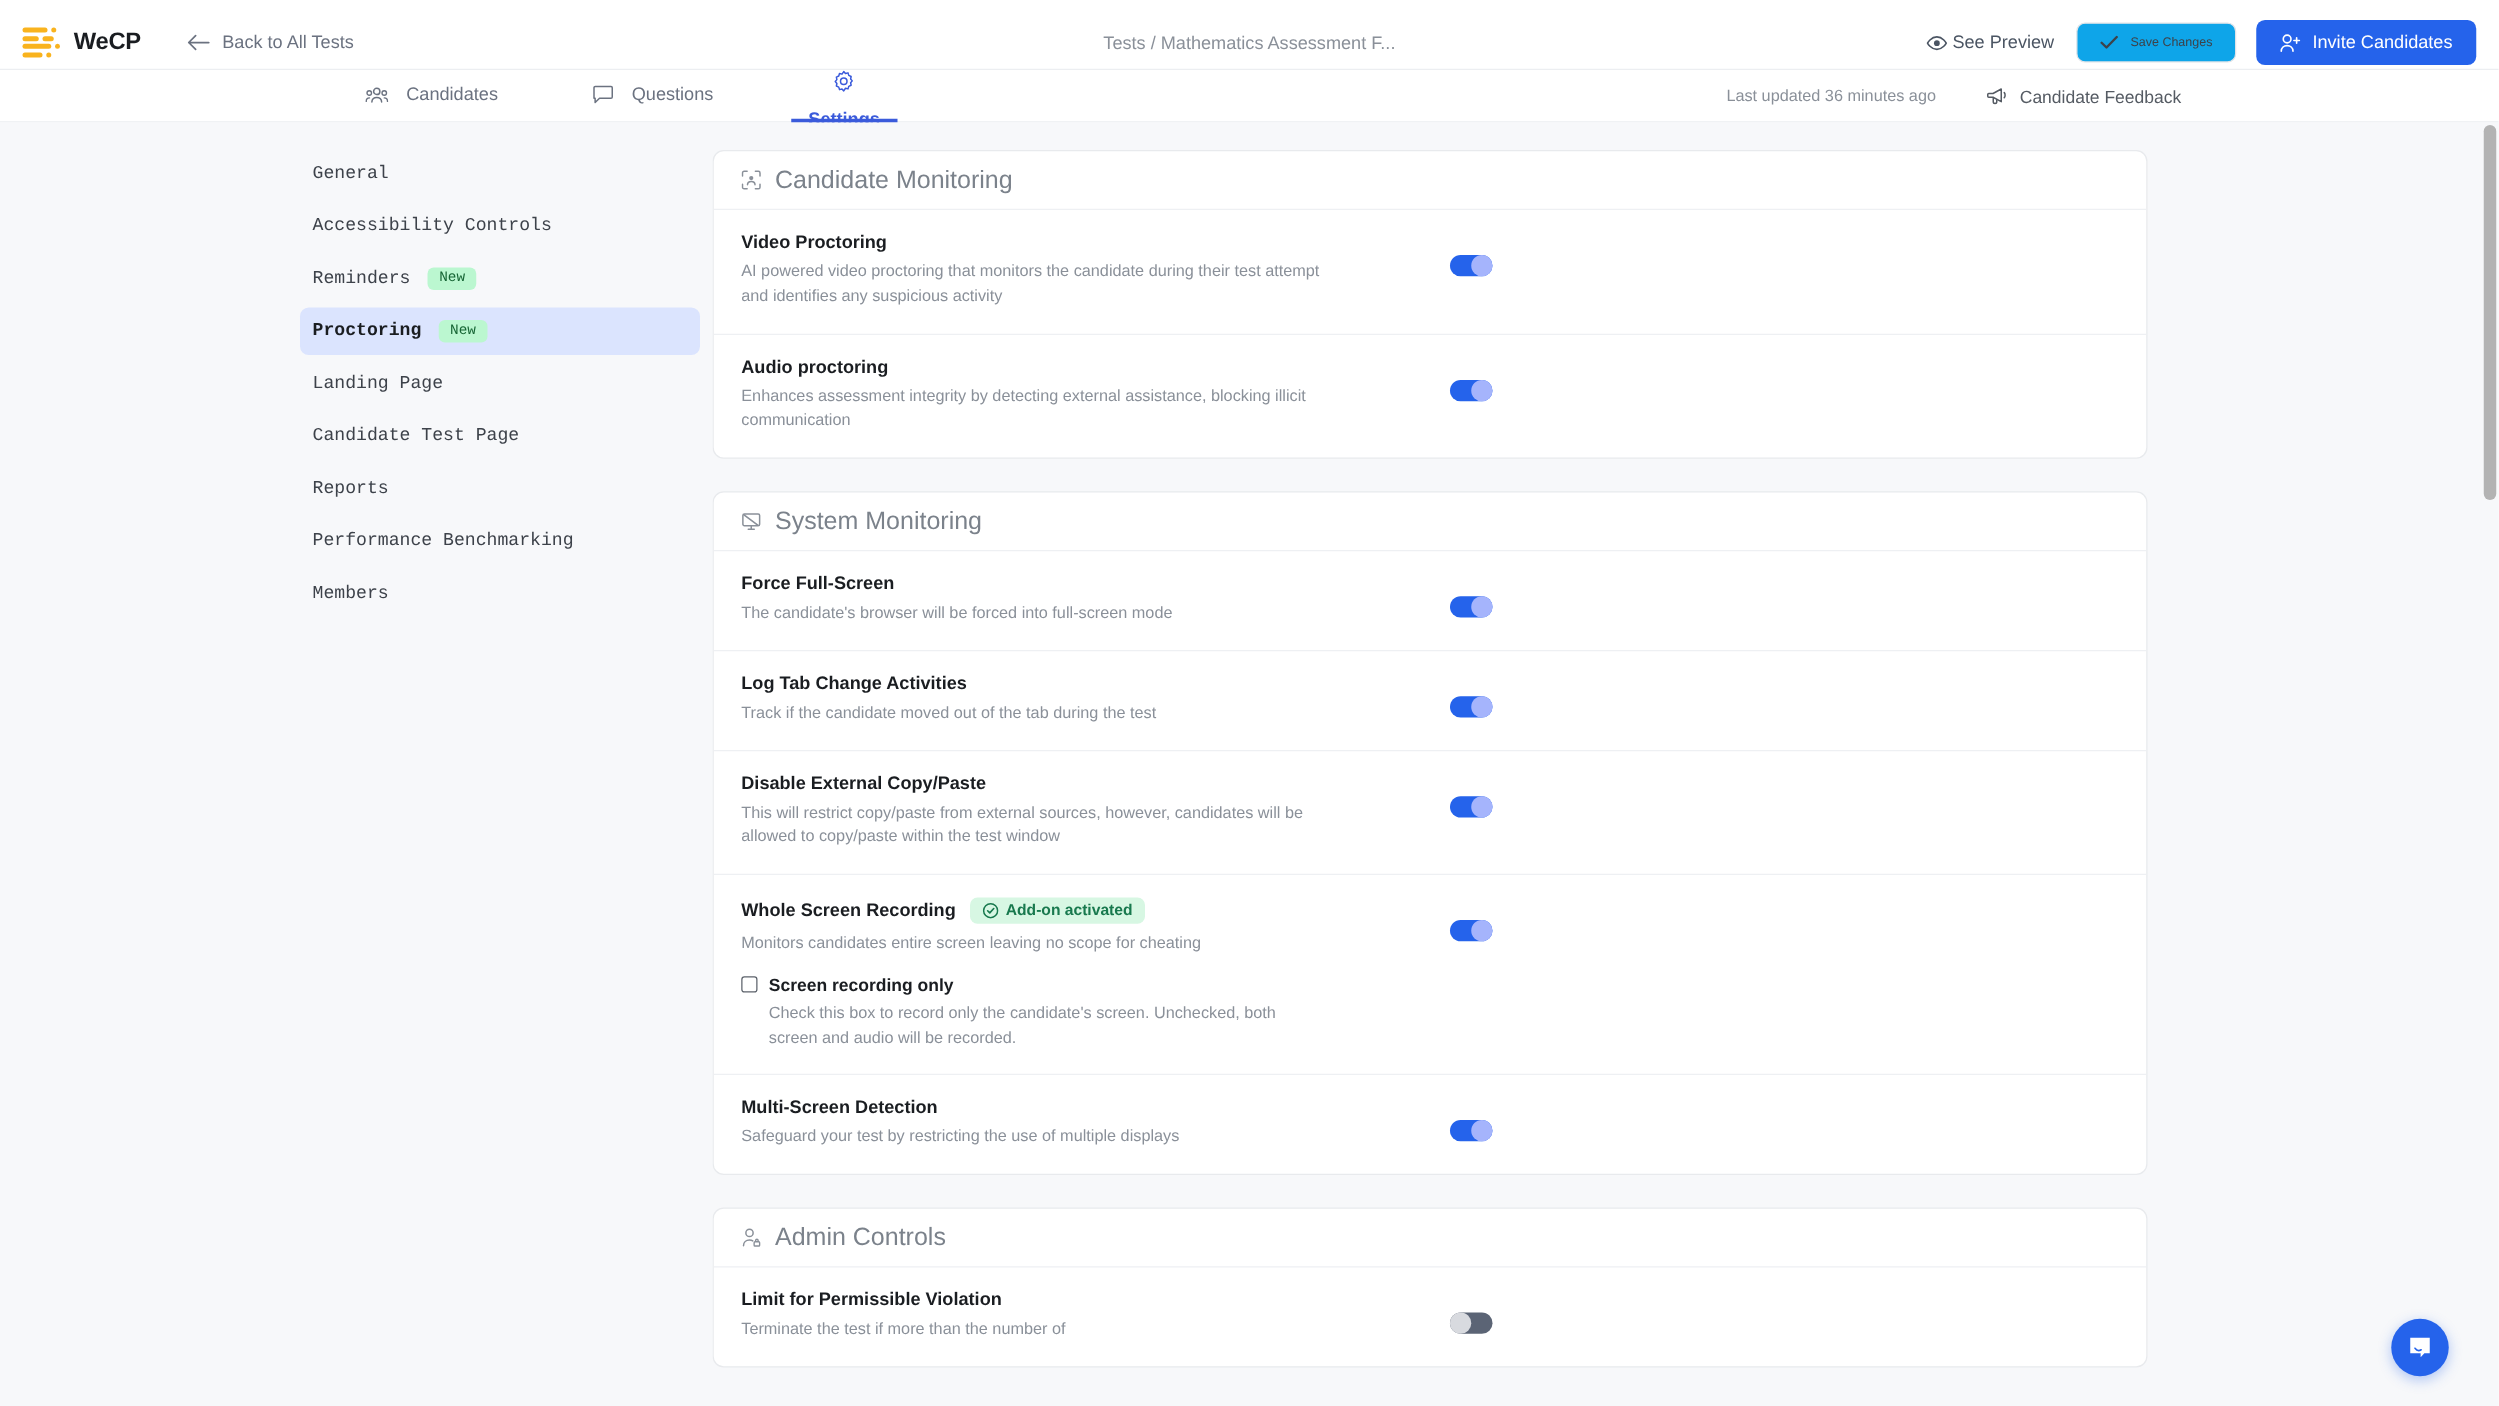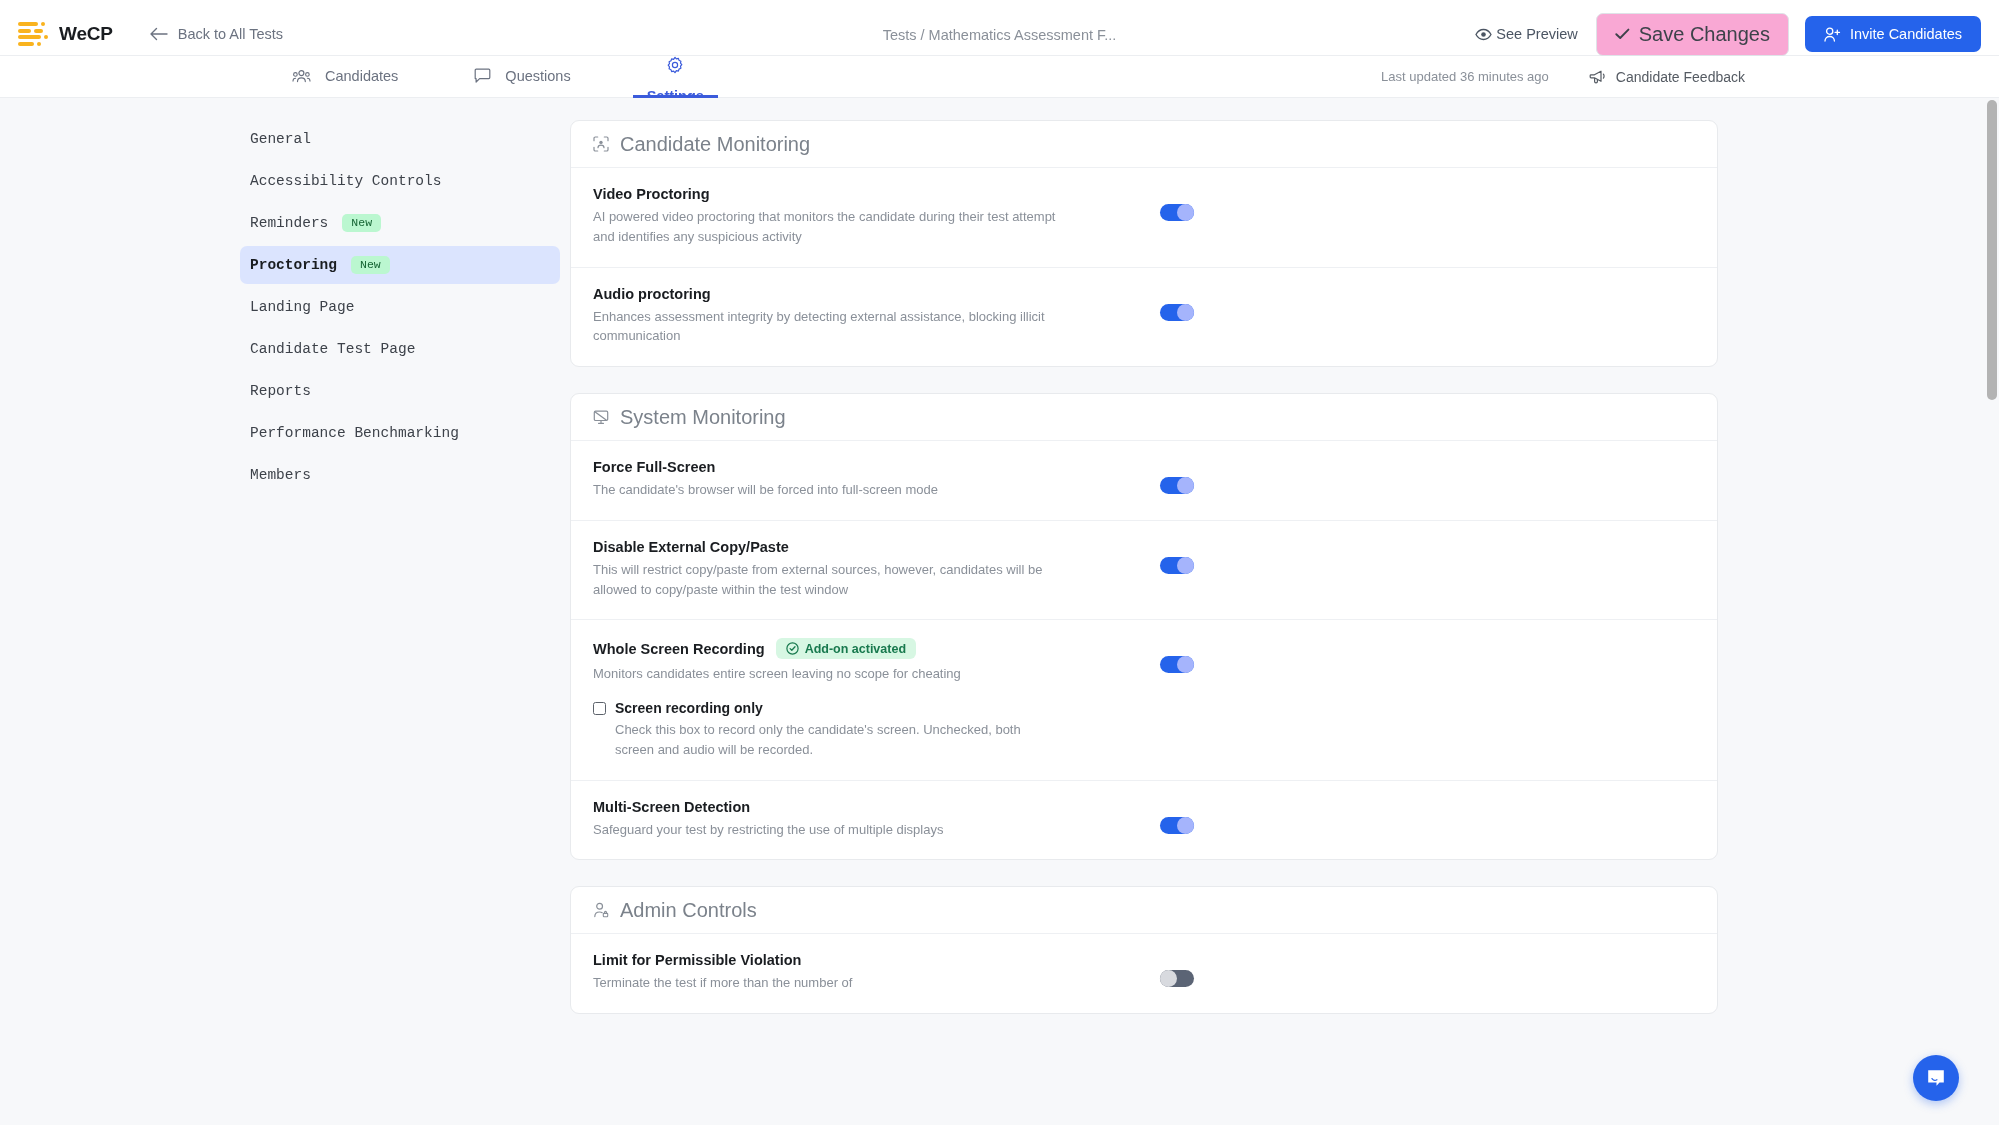--- a/index.html
+++ b/index.html
@@ -46,23 +46,23 @@
     margin-left: auto; display: flex; align-items: center; gap: 16px;
     position: relative; z-index: 3;
   }
   .ghost-btn {
     display: flex; align-items: center; gap: 4px;
     font-size: 14.5px; color: #4b5563; cursor: pointer;
     padding: 4px 2px;
   }
   .outline-btn {
     display: flex; align-items: center; gap: 9px;
-    font-size: 20px; color: #3d424a; cursor: pointer;
+    font-size: 10px; color: #3d424a; cursor: pointer;
     padding: 9px 18px; border: 1px solid #dfe3e8; border-radius: 7px;
-    background: #f9a8d4;
+    background: #0ea5e9;
   }
   .primary-btn {
     display: flex; align-items: center; gap: 9px;
     font-size: 14.5px; color: #ffffff; cursor: pointer;
     padding: 10px 19px; border-radius: 7px;
     background: #2563EB; font-weight: 500;
   }
   .ico { display: inline-flex; align-items: center; justify-content: center; }
 
   
@@ -424,20 +424,33 @@
           </div>
           <div class="row-desc">The candidate's browser will be forced into full-screen mode</div>
         </div>
         <div class="row-control">
           <span class="toggle on">
               <span class="knob"></span>
             </span>
         </div>
       </div>
 
+      <div class="row">
+        <div class="row-text">
+          <div class="row-title">
+            <span>Log Tab Change Activities</span>
+          </div>
+          <div class="row-desc">Track if the candidate moved out of the tab during the test</div>
+        </div>
+        <div class="row-control">
+          <span class="toggle on">
+              <span class="knob"></span>
+            </span>
+        </div>
+      </div>
 
       <div class="row">
         <div class="row-text">
           <div class="row-title">
             <span>Disable External Copy/Paste</span>
           </div>
           <div class="row-desc">This will restrict copy/paste from external sources, however, candidates will be allowed to copy/paste within the test window</div>
         </div>
         <div class="row-control">
           <span class="toggle on">

